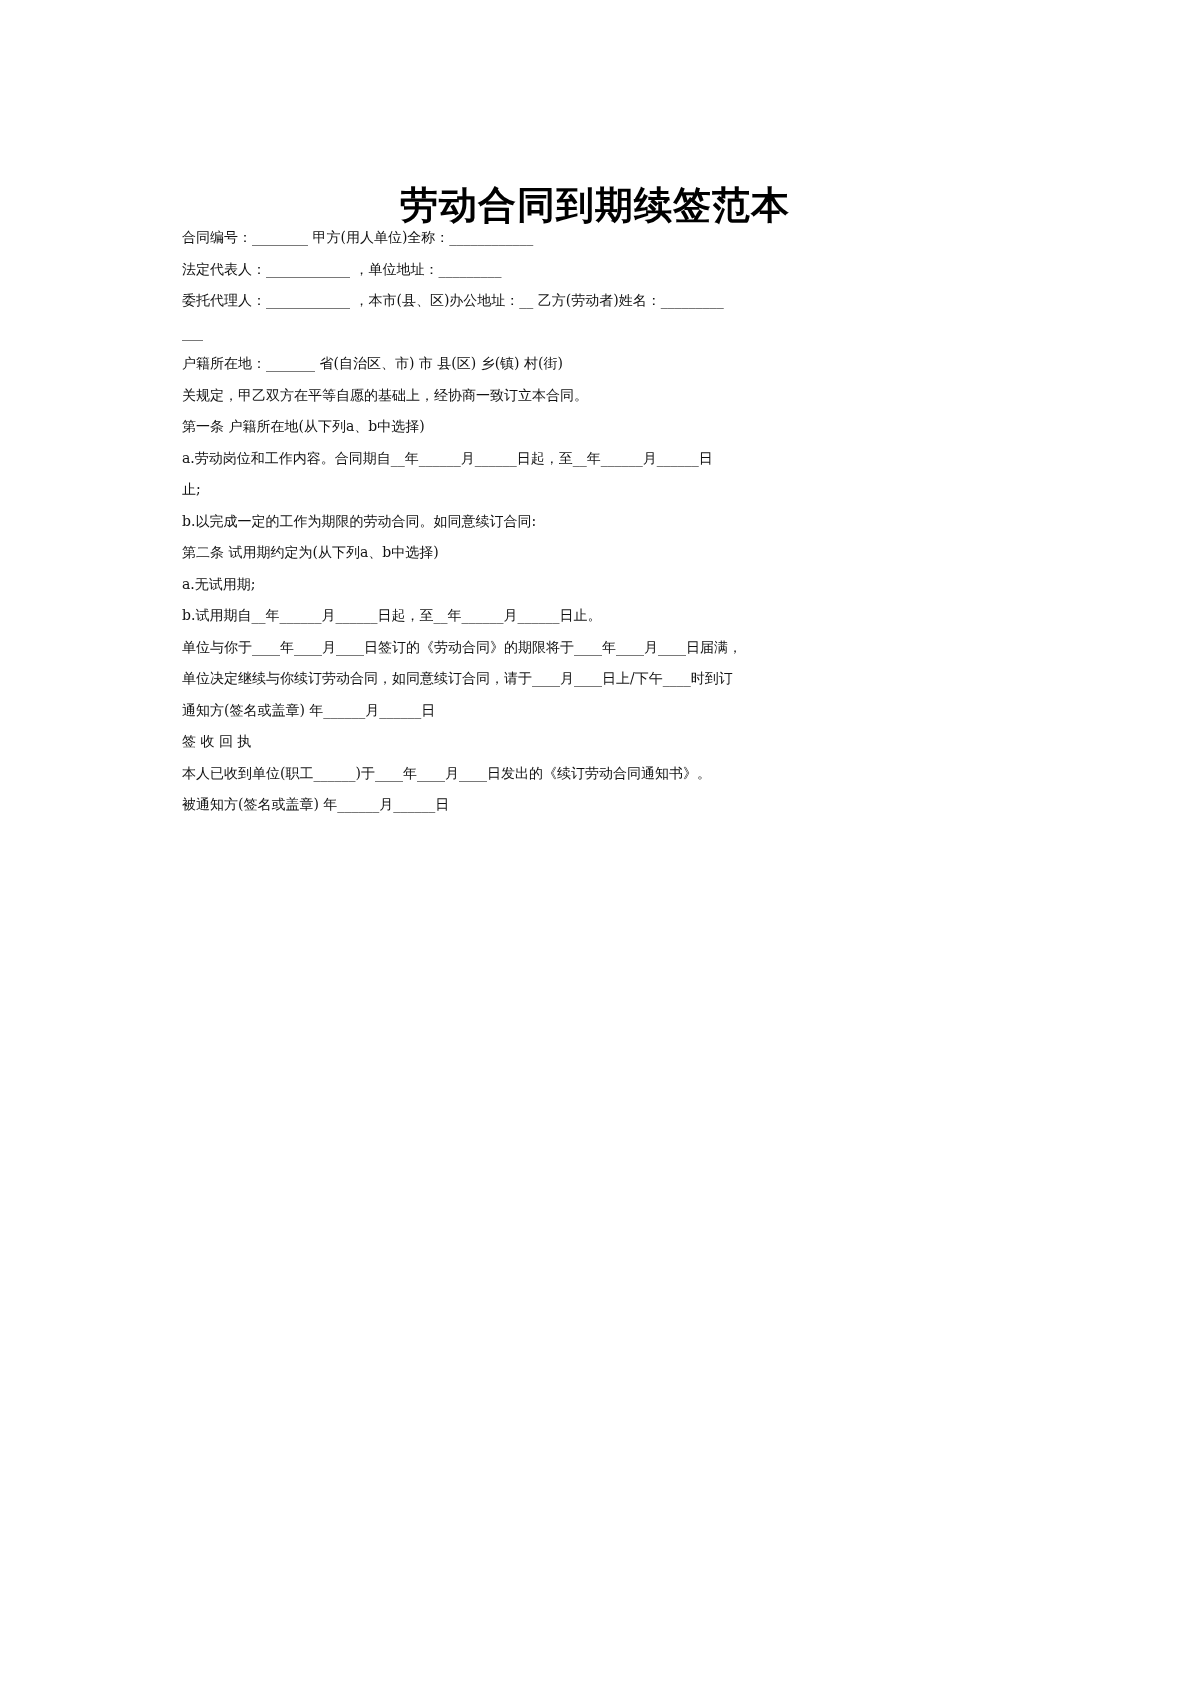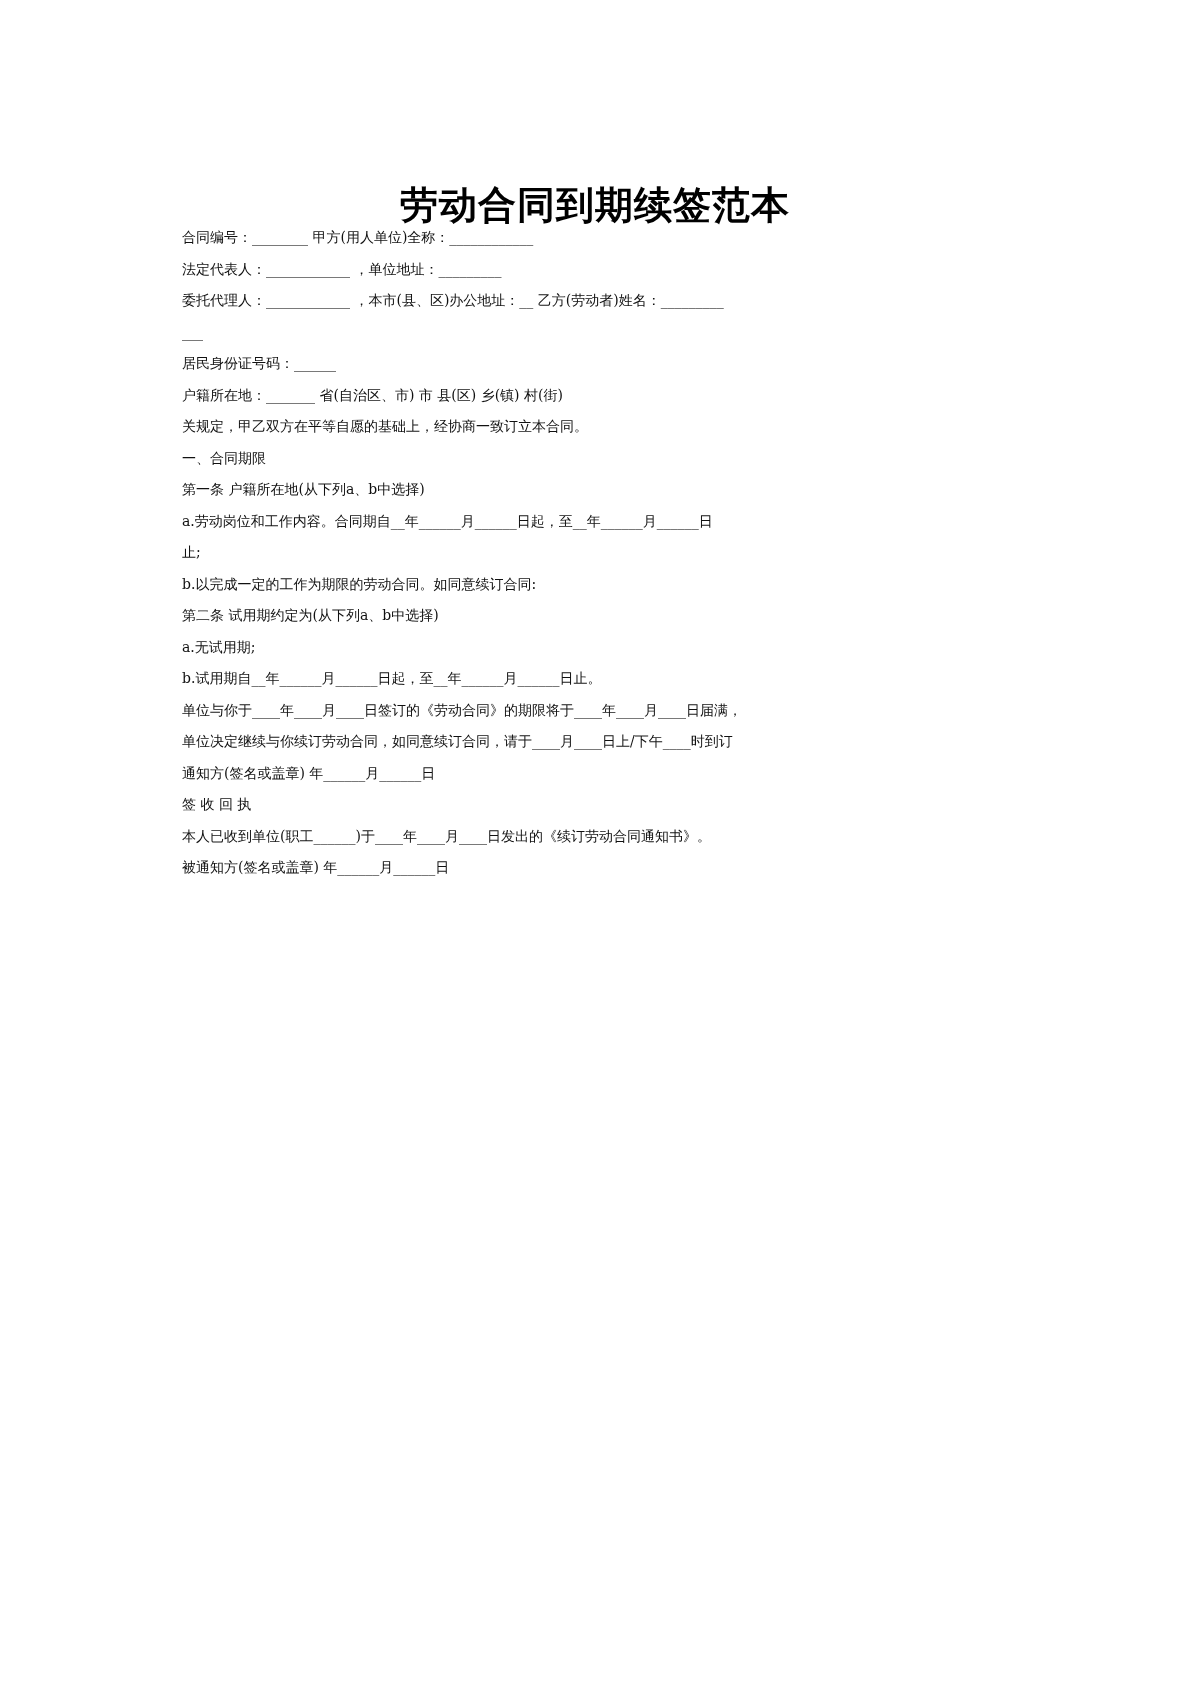--- a/index.html
+++ b/index.html
@@ -23,24 +23,22 @@
 </head>
 <body>
 
 <div class="page">
   <div class="title">劳动合同到期续签范本</div>
   <div class="body">
     <div class="line">合同编号：________ 甲方(用人单位)全称：____________</div>
     <div class="line">法定代表人：____________ ，单位地址：_________</div>
     <div class="line">委托代理人：____________ ，本市(县、区)办公地址：__ 乙方(劳动者)姓名：_________</div>
     <div class="line">___</div>
-    <div class="line">居民身份证号码：______</div>
     <div class="line">户籍所在地：_______ 省(自治区、市) 市 县(区) 乡(镇) 村(街)</div>
     <div class="line">关规定，甲乙双方在平等自愿的基础上，经协商一致订立本合同。</div>
-    <div class="line">一、合同期限</div>
     <div class="line">第一条 户籍所在地(从下列a、b中选择)</div>
     <div class="line">a.劳动岗位和工作内容。合同期自__年______月______日起，至__年______月______日</div>
     <div class="line">止;</div>
     <div class="line">b.以完成一定的工作为期限的劳动合同。如同意续订合同:</div>
     <div class="line">第二条 试用期约定为(从下列a、b中选择)</div>
     <div class="line">a.无试用期;</div>
     <div class="line">b.试用期自__年______月______日起，至__年______月______日止。</div>
     <div class="line">单位与你于____年____月____日签订的《劳动合同》的期限将于____年____月____日届满，</div>
     <div class="line">单位决定继续与你续订劳动合同，如同意续订合同，请于____月____日上/下午____时到订</div>
     <div class="line">通知方(签名或盖章) 年______月______日</div>

